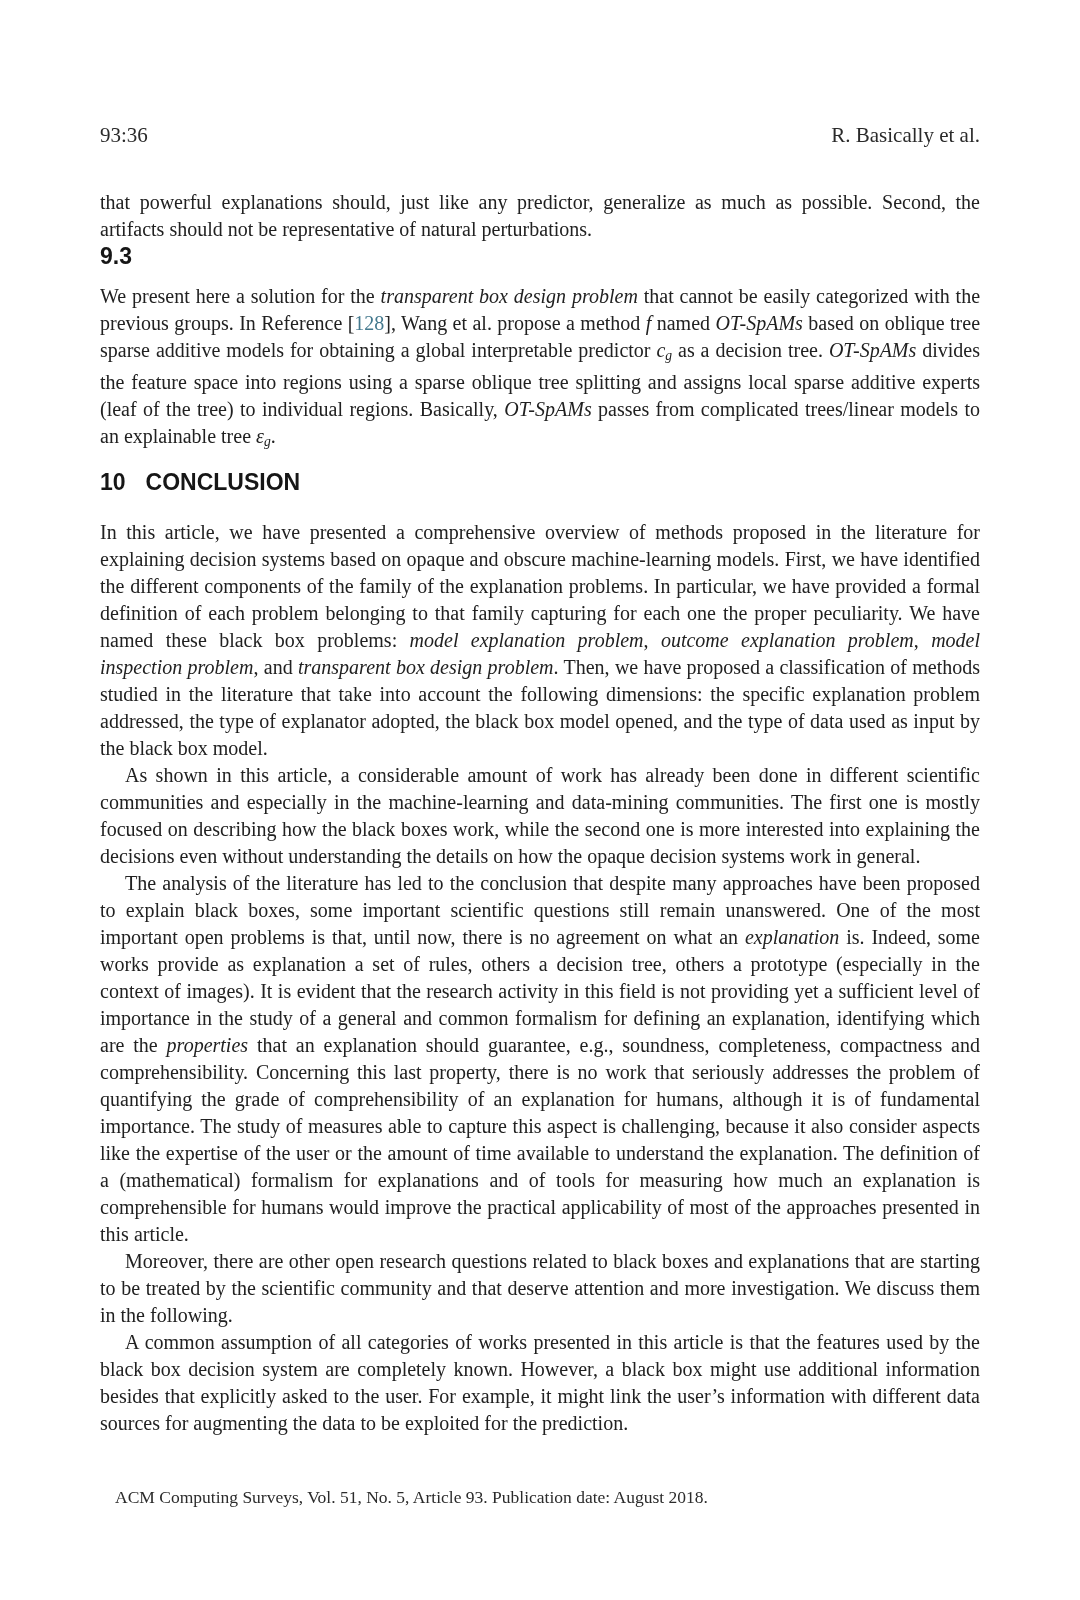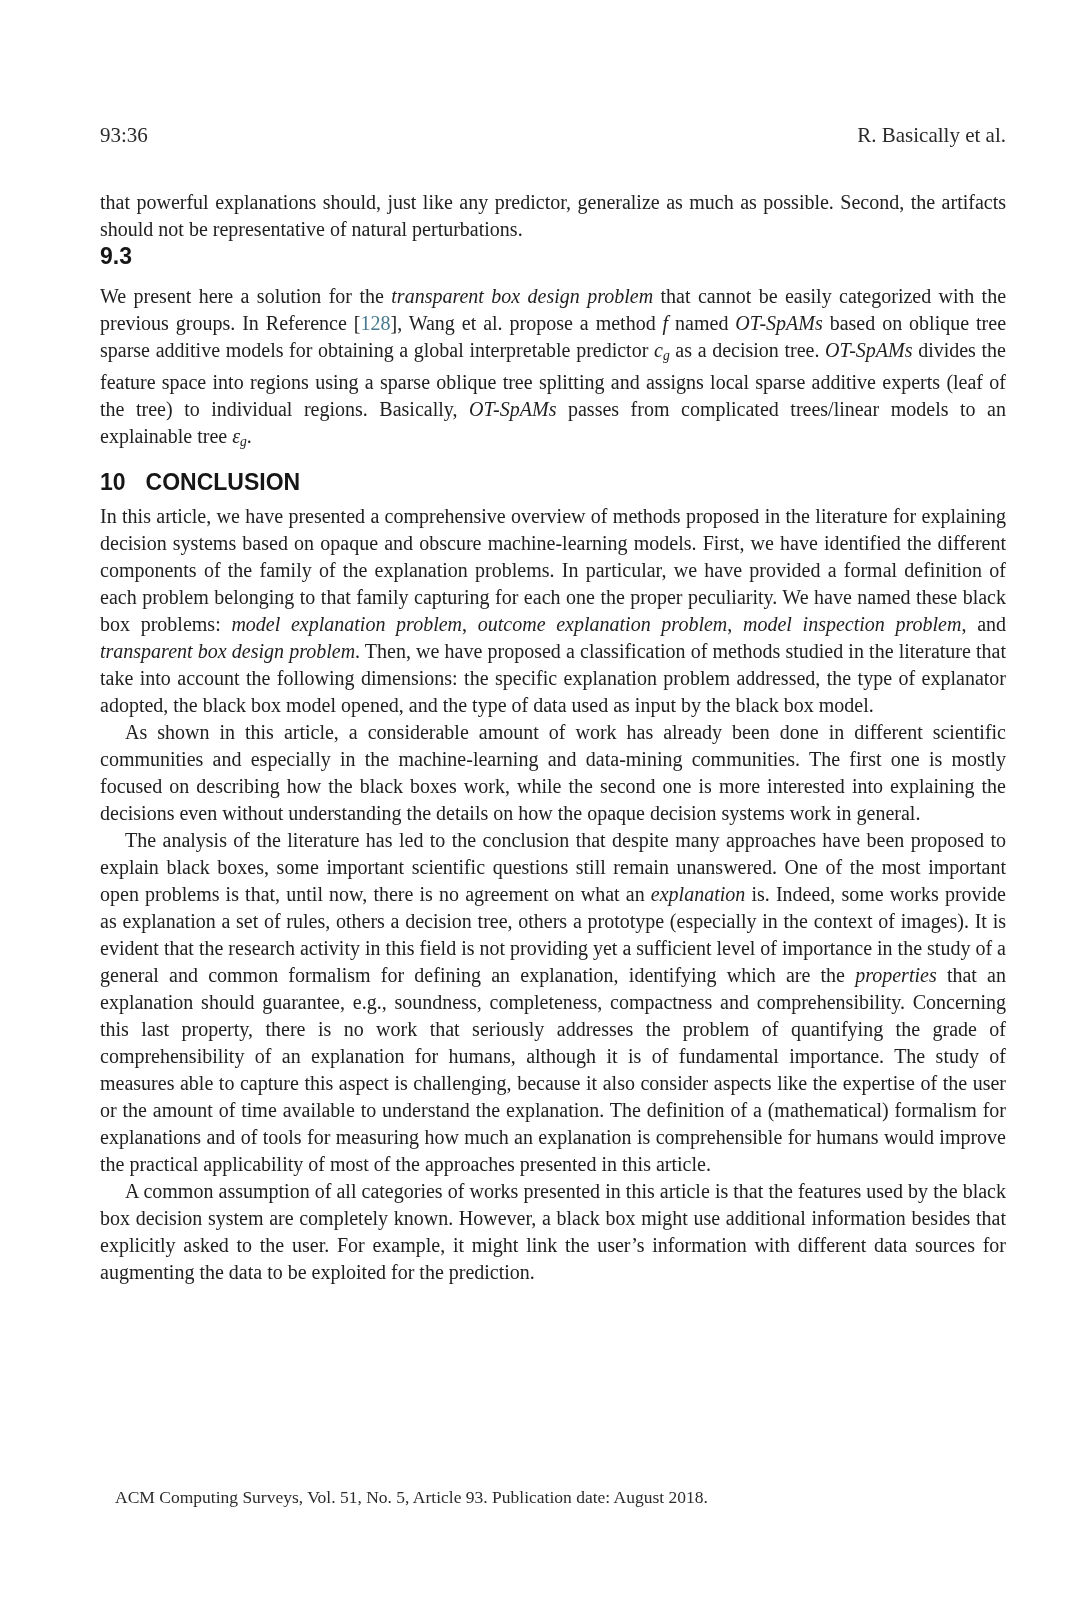--- a/index.html
+++ b/index.html
@@ -2,21 +2,21 @@
 <html style="--citation-color: #44798e;"><head>
 <meta charset="utf-8">
 <style>
   html, body { margin: 0; padding: 0; background: #ffffff; }
   .page {
     position: relative;
     width: 1080px;
     height: 1600px;
     background: #ffffff;
     box-sizing: border-box;
-    padding: 125px 74px 0 100px;
+    padding: 125px 100px 0 100px;
     overflow: hidden;
     font-family: "Liberation Serif", serif;
     color: #212121;
   }
   .running-head {
     display: flex;
     justify-content: space-between;
     font-size: 21px;
     line-height: 21px;
     color: #2a2a2a;
@@ -34,21 +34,21 @@
     align-items: baseline;
     font-family: "Liberation Sans", sans-serif;
     font-weight: bold;
     font-size: 23px;
     line-height: 26px;
     color: #161616;
     margin: 0;
   }
   h2.sec .sec-num { margin-right: 20px; }
   h2#sec-93 { margin-bottom: 14px; }
-  h2#sec-10 { margin-top: 14px; margin-bottom: 8px; }
+  h2#sec-10 { margin-top: 14px; margin-bottom: 24px; }
   p.ind { text-indent: 25px; }
   .it { font-style: italic; }
   .sub { font-size: 0.68em; vertical-align: -0.22em; }
   .ref { color: var(--citation-color, #44798e); }
   .page-footer {
     position: absolute;
     left: 115px;
     top: 1486px;
     font-size: 17.5px;
     line-height: 22px;
@@ -75,17 +75,18 @@
   <p class="body"><span>We present here a solution for the </span><span class="it">transparent box design problem</span><span> that cannot be easily categorized with the previous groups. In Reference [</span><span class="ref">128</span><span>], Wang et al. propose a method </span><span class="it">f</span><span> named </span><span class="it">OT-SpAMs</span><span> based on oblique tree sparse additive models for obtaining a global interpretable predictor </span><span class="it">c</span><span class="it sub">g</span><span> as a decision tree. </span><span class="it">OT-SpAMs</span><span> divides the feature space into regions using a sparse oblique tree splitting and assigns local sparse additive experts (leaf of the tree) to individual regions. Basically, </span><span class="it">OT-SpAMs</span><span> passes from complicated trees/linear models to an explainable tree </span><span class="it">ε</span><span class="it sub">g</span><span>.</span></p>
 
   <h2 class="sec" id="sec-10">
     <span class="sec-num">10</span>
     <span class="sec-title">CONCLUSION</span>
   </h2>
 
   <p class="body"><span>In this article, we have presented a comprehensive overview of methods proposed in the literature for explaining decision systems based on opaque and obscure machine-learning models. First, we have identified the different components of the family of the explanation problems. In particular, we have provided a formal definition of each problem belonging to that family capturing for each one the proper peculiarity. We have named these black box problems: </span><span class="it">model explanation problem</span><span>, </span><span class="it">outcome explanation problem</span><span>, </span><span class="it">model inspection problem</span><span>, and </span><span class="it">transparent box design problem</span><span>. Then, we have proposed a classification of methods studied in the literature that take into account the following dimensions: the specific explanation problem addressed, the type of explanator adopted, the black box model opened, and the type of data used as input by the black box model.</span></p>
   <p class="body ind"><span>As shown in this article, a considerable amount of work has already been done in different scientific communities and especially in the machine-learning and data-mining communities. The first one is mostly focused on describing how the black boxes work, while the second one is more interested into explaining the decisions even without understanding the details on how the opaque decision systems work in general.</span></p>
   <p class="body ind"><span>The analysis of the literature has led to the conclusion that despite many approaches have been proposed to explain black boxes, some important scientific questions still remain unanswered. One of the most important open problems is that, until now, there is no agreement on what an </span><span class="it">explanation</span><span> is. Indeed, some works provide as explanation a set of rules, others a decision tree, others a prototype (especially in the context of images). It is evident that the research activity in this field is not providing yet a sufficient level of importance in the study of a general and common formalism for defining an explanation, identifying which are the </span><span class="it">properties</span><span> that an explanation should guarantee, e.g., soundness, completeness, compactness and comprehensibility. Concerning this last property, there is no work that seriously addresses the problem of quantifying the grade of comprehensibility of an explanation for humans, although it is of fundamental importance. The study of measures able to capture this aspect is challenging, because it also consider aspects like the expertise of the user or the amount of time available to understand the explanation. The definition of a (mathematical) formalism for explanations and of tools for measuring how much an explanation is comprehensible for humans would improve the practical applicability of most of the approaches presented in this article.</span></p>
+  <p class="body ind"><span>Moreover, there are other open research questions related to black boxes and explanations that are starting to be treated by the scientific community and that deserve attention and more investigation. We discuss them in the following.</span></p>
   <p class="body ind"><span>A common assumption of all categories of works presented in this article is that the features used by the black box decision system are completely known. However, a black box might use additional information besides that explicitly asked to the user. For example, it might link the user’s information with different data sources for augmenting the data to be exploited for the prediction.</span></p>
 
   <div class="page-footer">ACM Computing Surveys, Vol. 51, No. 5, Article 93. Publication date: August 2018.</div>
 
 </div>
 
 </body></html>

